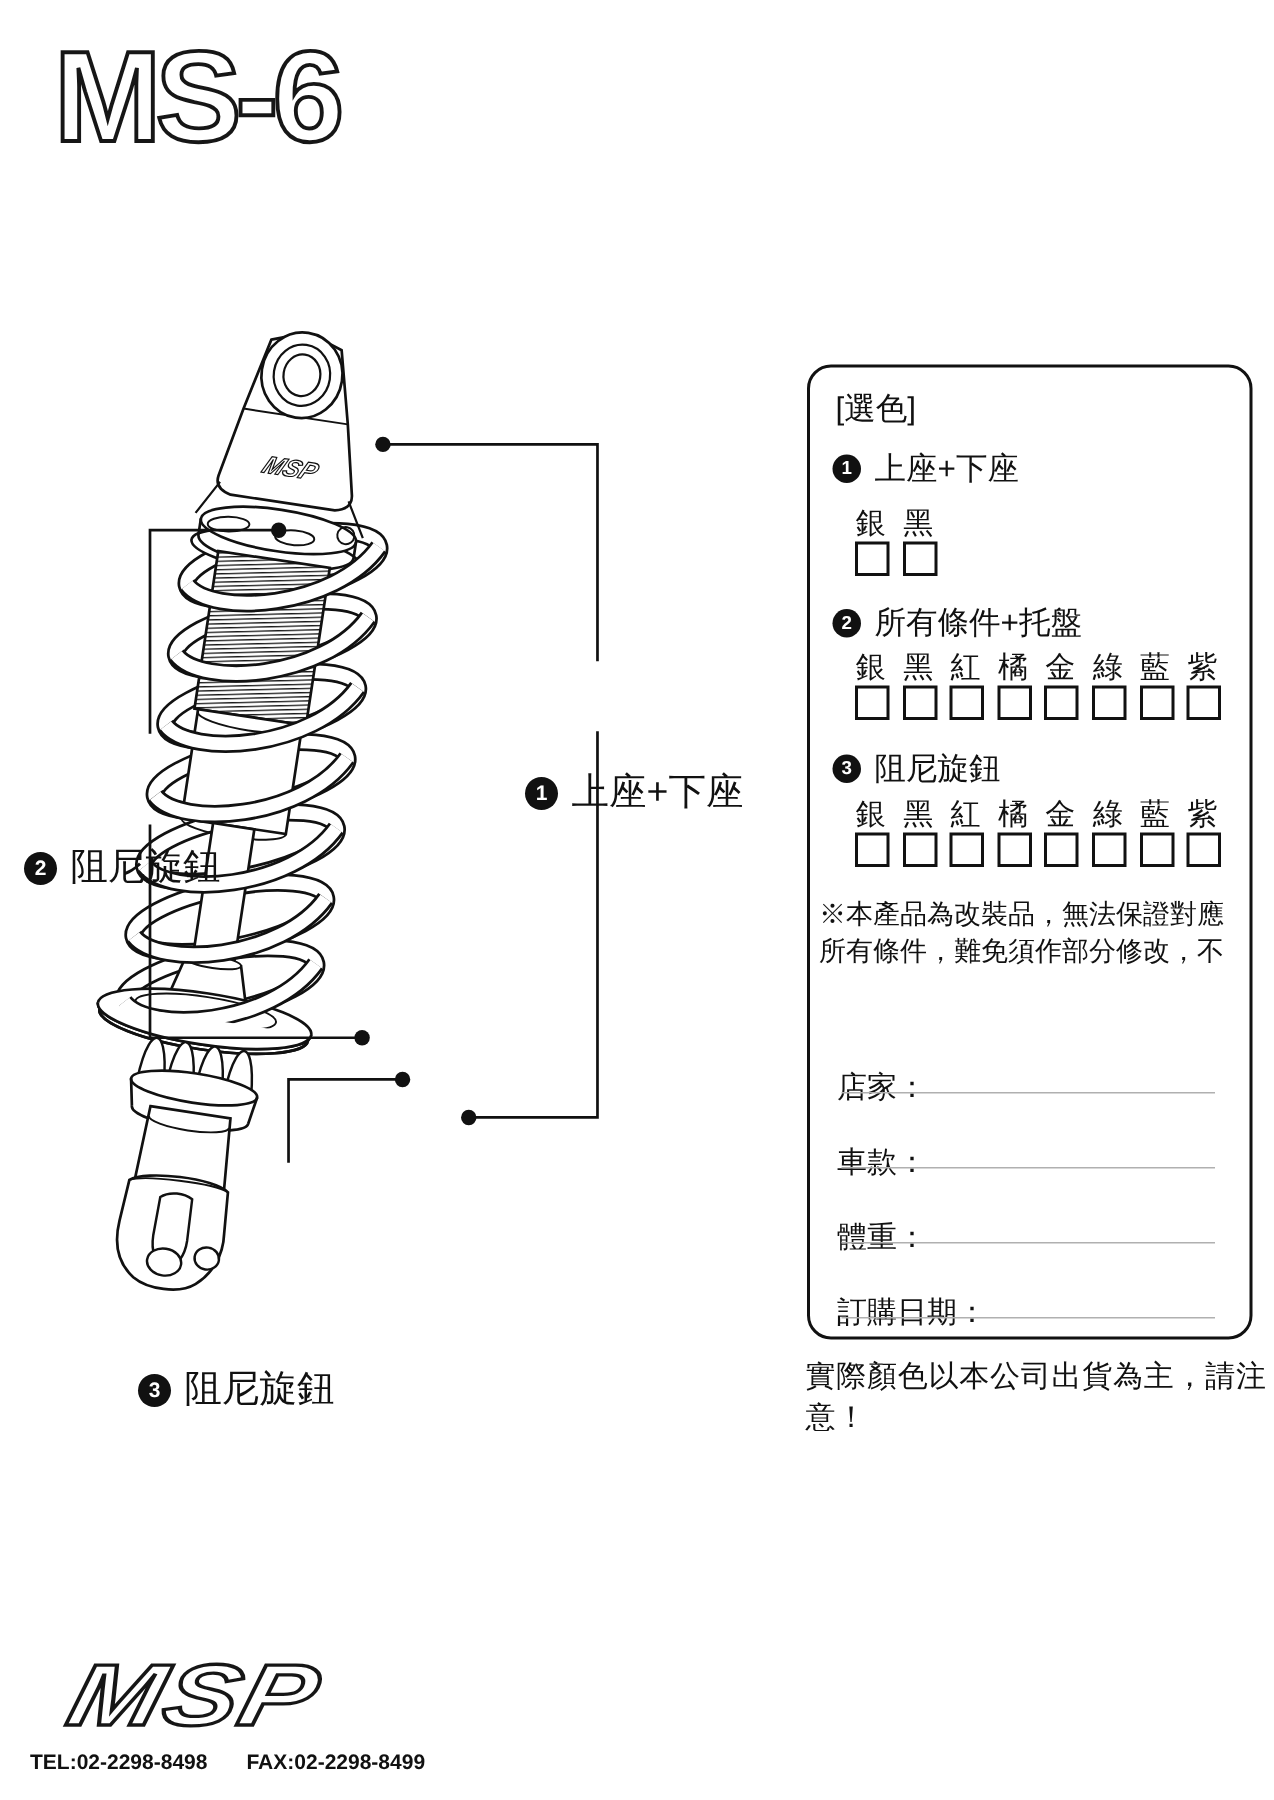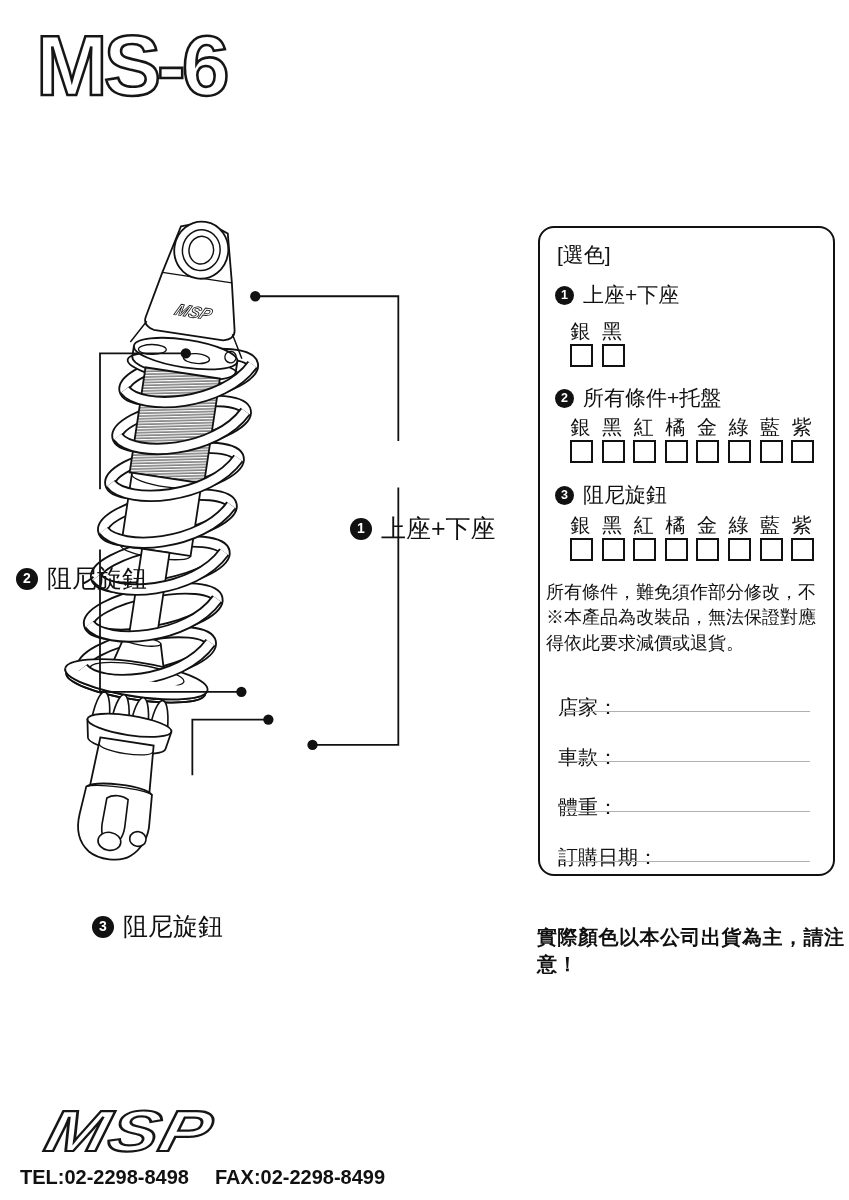--- a/index.html
+++ b/index.html
@@ -21,41 +21,41 @@
   .bullet.lg{width:22px;height:22px;font-size:14px;}
   .bullet.sm{width:19px;height:19px;font-size:12.5px;}
   
   .callout{position:absolute;display:flex;align-items:center;gap:9px;
     font-size:25px;line-height:35px;white-space:nowrap;}
   .callout .second{padding-left:31px;}
   .callout.block{display:block;}
   .callout.block .row{display:flex;align-items:center;gap:9px;}
   
   .panel{
-    position:absolute;left:538px;top:226px;width:297px;height:650px;
+    position:absolute;left:538px;top:243px;width:297px;height:650px;
     border:2.5px solid #111;border-radius:16px;background:#fff;box-sizing:border-box;
   }
   .panel .ptitle{position:absolute;left:17px;top:13px;font-size:21px;}
   .sec-head{position:absolute;left:15px;display:flex;align-items:center;gap:9px;font-size:21px;}
   .colors{position:absolute;left:30px;display:flex;}
   .ci{display:flex;flex-direction:column;width:31.6px;}
   .cname{font-size:20px;width:21px;height:24px;text-align:center;}
   .cbox{width:19px;height:19px;border:2px solid #111;margin-top:2px;background:#fff;}
   .disc{position:absolute;left:6px;top:352px;width:288px;font-size:18px;line-height:25.4px;}
   .field-label{position:absolute;left:18px;font-size:20px;margin-top:16px;}
   .fline{position:absolute;left:21px;width:249px;height:0;border-bottom:1.6px solid #b0b0b0;}
   
-  .note{position:absolute;left:537px;top:904px;width:310px;font-size:20px;font-weight:bold;letter-spacing:.5px;margin-top:20px;}
+  .note{position:absolute;left:537px;top:904px;width:310px;font-size:20px;font-weight:normal;letter-spacing:.5px;}
   
   .msp-logo{
     position:absolute;left:40px;top:1102px;font-size:58px;font-weight:bold;font-style:italic;
     line-height:1;color:#fff;-webkit-text-stroke:2.2px #161616;
     transform:skewX(-14deg) scaleX(1.28);transform-origin:0 100%;letter-spacing:1px;
   }
-  .telfax{position:absolute;left:20px;top:1166px;font-size:20px;font-weight:bold;white-space:nowrap;}
+  .telfax{position:absolute;left:20px;top:1166px;font-size:14px;font-weight:bold;white-space:nowrap;}
   .telfax .gap{display:inline-block;width:26px;}
   svg{position:absolute;}
 </style>
 </head>
 <body>
 
 <div class="ms6">MS-6</div>
 
 <svg style="left:0;top:190px;" width="540" height="850" viewBox="0 190 540 1040" xmlns="http://www.w3.org/2000/svg">
   <defs>
@@ -293,23 +293,22 @@
         <span class="cname">藍</span>
         <span class="cbox"></span>
       </div>
     <div class="ci">
         <span class="cname">紫</span>
         <span class="cbox"></span>
       </div>
   </div>
 
   <div class="disc">
+    <div>※本產品為改裝品，無法保證對應</div>
     <div>所有條件，難免須作部分修改，不</div>
-    <div>※本產品為改裝品，無法保證對應</div>
-    <div>得依此要求減價或退貨。</div>
   </div>
 
   <div class="field-label" style="top:450px;">店家：</div>
   <div class="fline" style="top:483px;"></div>
   <div class="field-label" style="top:500px;">車款：</div>
   <div class="fline" style="top:533px;"></div>
   <div class="field-label" style="top:550px;">體重：</div>
   <div class="fline" style="top:583px;"></div>
   <div class="field-label" style="top:600px;font-family:Liberation Mono, monospace;">訂購日期：</div>
   <div class="fline" style="top:633px;"></div>

